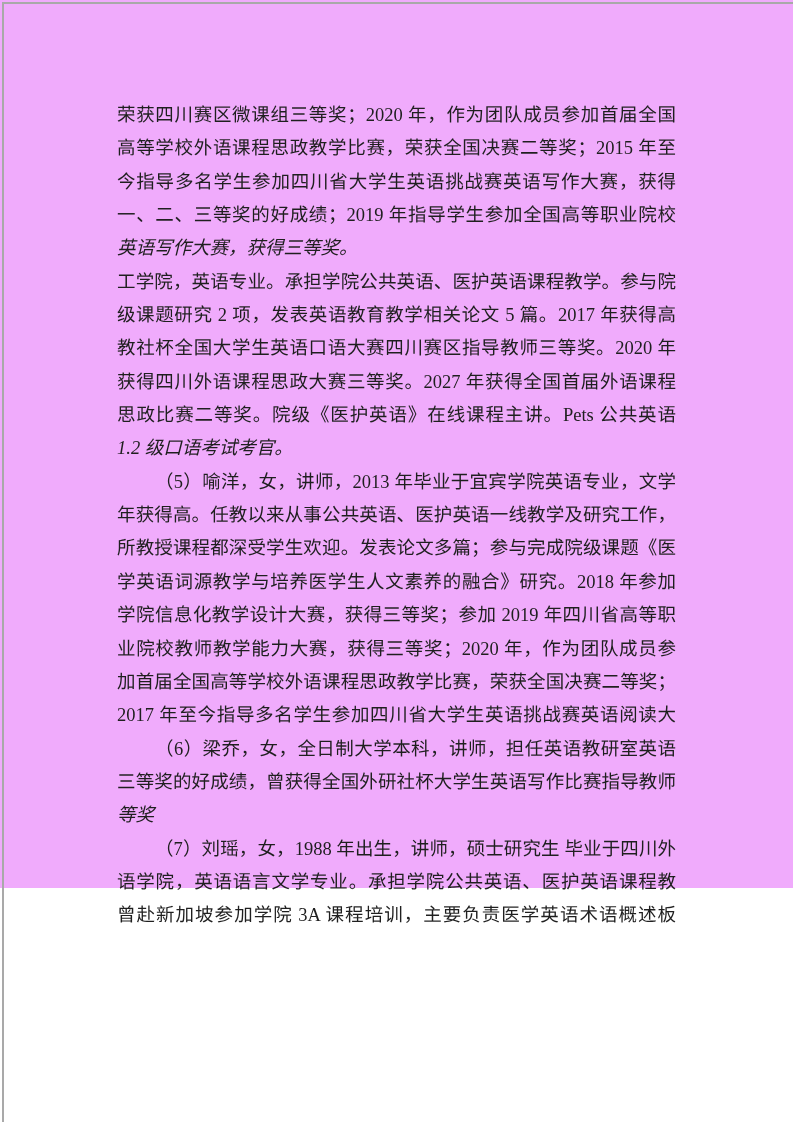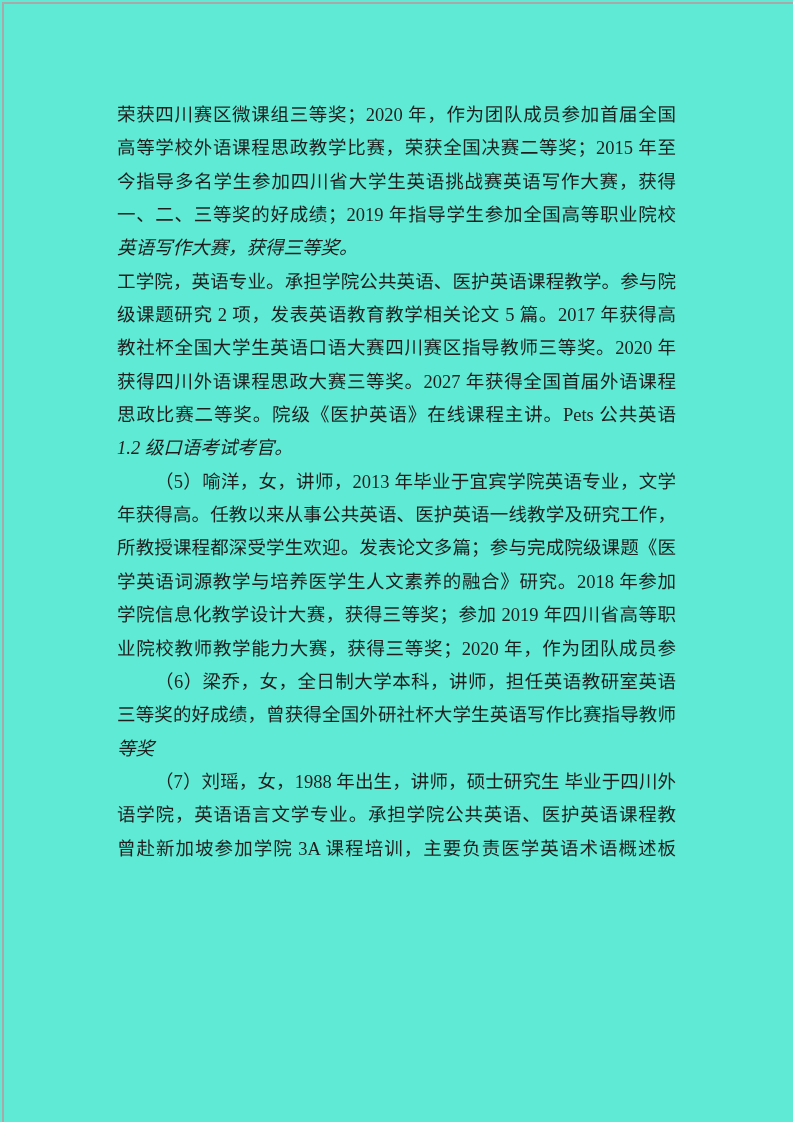--- a/index.html
+++ b/index.html
@@ -7,22 +7,22 @@
     padding: 0;
     width: 793px;
     height: 1122px;
     background: #ffffff;
     overflow: hidden;
     font-family: "Liberation Serif", "DejaVu Serif", serif;
   }
   .page {
     position: relative;
     width: 793px;
-    height: 1122px;
-    background: #5eead4;
+    height: 888px;
+    background: #f0abfc;
   }
   
   .page-border {
     position: absolute;
     top: 2px;
     left: 2px;
     width: 795px;
     height: 1126px;
     box-sizing: border-box;
     border: 2px solid #a9a9a9;
@@ -70,20 +70,22 @@
       <div class="line">教社杯全国大学生英语口语大赛四川赛区指导教师三等奖。2020 年</div>
       <div class="line">获得四川外语课程思政大赛三等奖。2027 年获得全国首届外语课程</div>
       <div class="line">思政比赛二等奖。院级《医护英语》在线课程主讲。Pets 公共英语</div>
       <div class="line short">1.2 级口语考试考官。</div>
       <div class="line indent">（5）喻洋，女，讲师，2013 年毕业于宜宾学院英语专业，文学</div>
       <div class="line">年获得高。任教以来从事公共英语、医护英语一线教学及研究工作，</div>
       <div class="line">所教授课程都深受学生欢迎。发表论文多篇；参与完成院级课题《医</div>
       <div class="line">学英语词源教学与培养医学生人文素养的融合》研究。2018 年参加</div>
       <div class="line">学院信息化教学设计大赛，获得三等奖；参加 2019 年四川省高等职</div>
       <div class="line">业院校教师教学能力大赛，获得三等奖；2020 年，作为团队成员参</div>
+      <div class="line">加首届全国高等学校外语课程思政教学比赛，荣获全国决赛二等奖；</div>
+      <div class="line">2017 年至今指导多名学生参加四川省大学生英语挑战赛英语阅读大</div>
       <div class="line indent">（6）梁乔，女，全日制大学本科，讲师，担任英语教研室英语教</div>
       <div class="line">三等奖的好成绩，曾获得全国外研社杯大学生英语写作比赛指导教师三</div>
       <div class="line short">等奖</div>
       <div class="line indent">（7）刘瑶，女，1988 年出生，讲师，硕士研究生 毕业于四川外</div>
       <div class="line">语学院，英语语言文学专业。承担学院公共英语、医护英语课程教学。</div>
       <div class="line">曾赴新加坡参加学院 3A 课程培训，主要负责医学英语术语概述板块，</div>
     </div>
 </div>
 
 </body></html>

